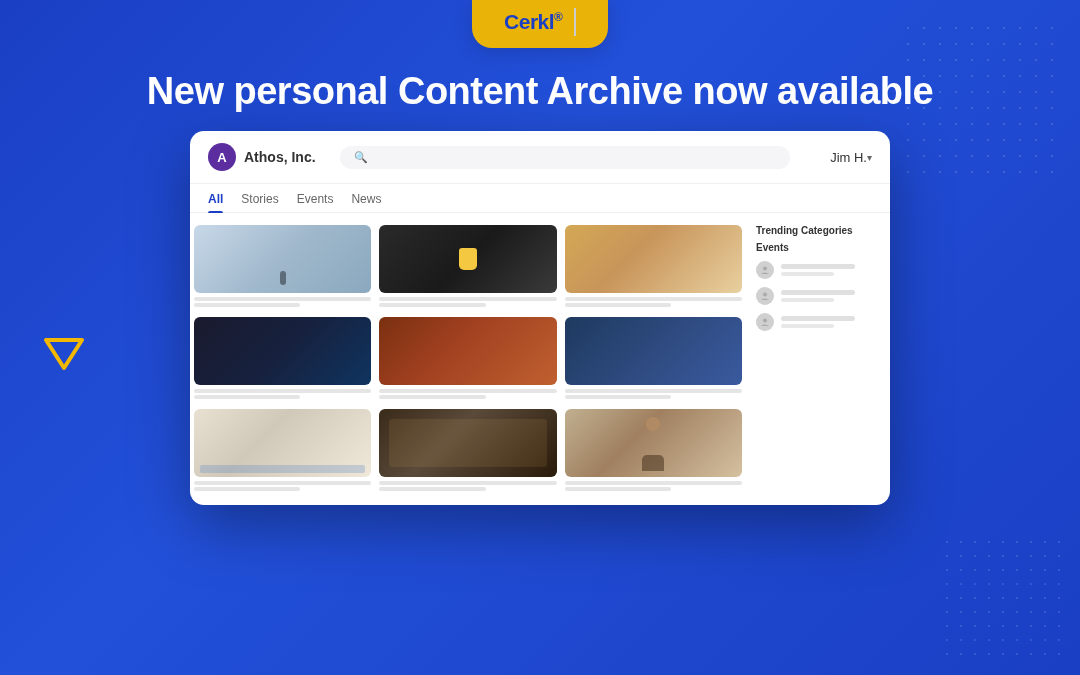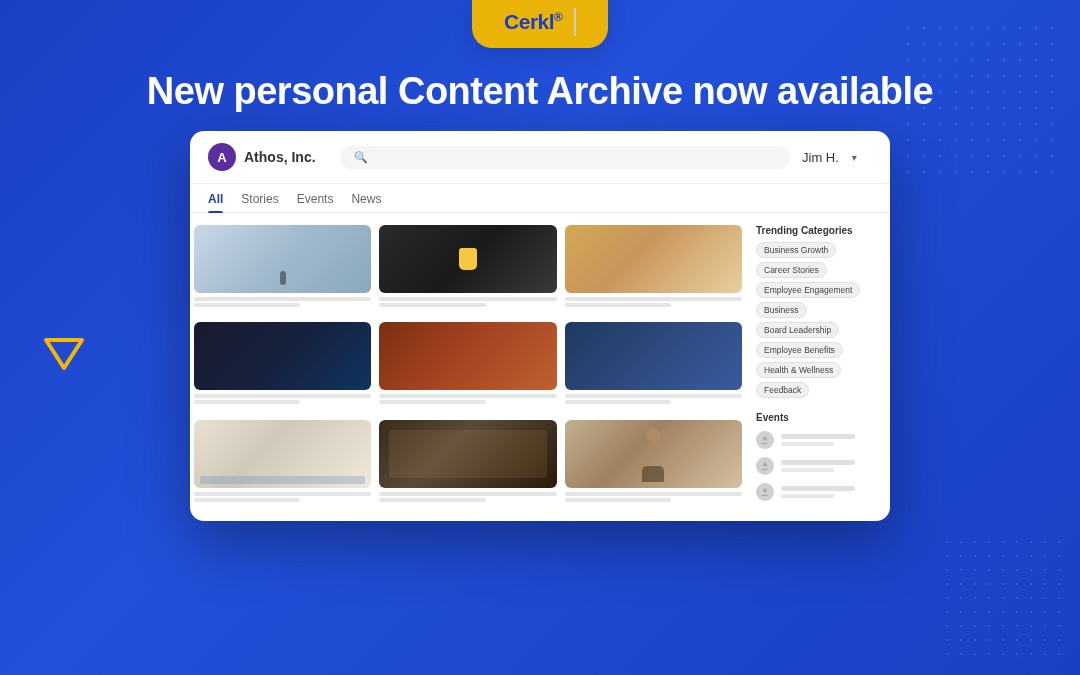--- a/index.html
+++ b/index.html
@@ -194,25 +194,26 @@
     }
 
     .search-placeholder {
       color: #bbb;
       font-size: 12px;
     }
 
     .app-user {
       display: flex;
       align-items: center;
-      gap: 13px;
+      gap: 0;
       font-size: 13px;
       color: #333;
       font-weight: 500;
       min-width: 70px;
+      justify-content: flex-end;
     }
 
     .chevron-down {
       font-size: 10px;
       color: #666;
     }
 
     
     .app-nav {
       display: flex;
@@ -531,30 +532,20 @@
             <div class="caption-line full"></div>
             <div class="caption-line short"></div>
           </div>
         </div>
 
       </div>
 
       <div class="app-sidebar">
         <div class="sidebar-section-title">Trending Categories</div>
 
-        <div class="tag-pills">
-          <span class="tag-pill">Business Growth</span>
-          <span class="tag-pill">Career Stories</span>
-          <span class="tag-pill">Employee Engagement</span>
-          <span class="tag-pill">Business</span>
-          <span class="tag-pill">Board Leadership</span>
-          <span class="tag-pill">Employee Benefits</span>
-          <span class="tag-pill">Health &amp; Wellness</span>
-          <span class="tag-pill">Feedback</span>
-        </div>
 
         <div class="authors-section-title">Events</div>
 
         <div class="author-row">
           <div class="author-avatar">
             <svg viewBox="0 0 10 10" fill="#aaa">
                 <circle cx="5" cy="3.5" r="2"></circle>
                 <path d="M1 9 Q5 6 9 9"></path>
               </svg>
           </div>

